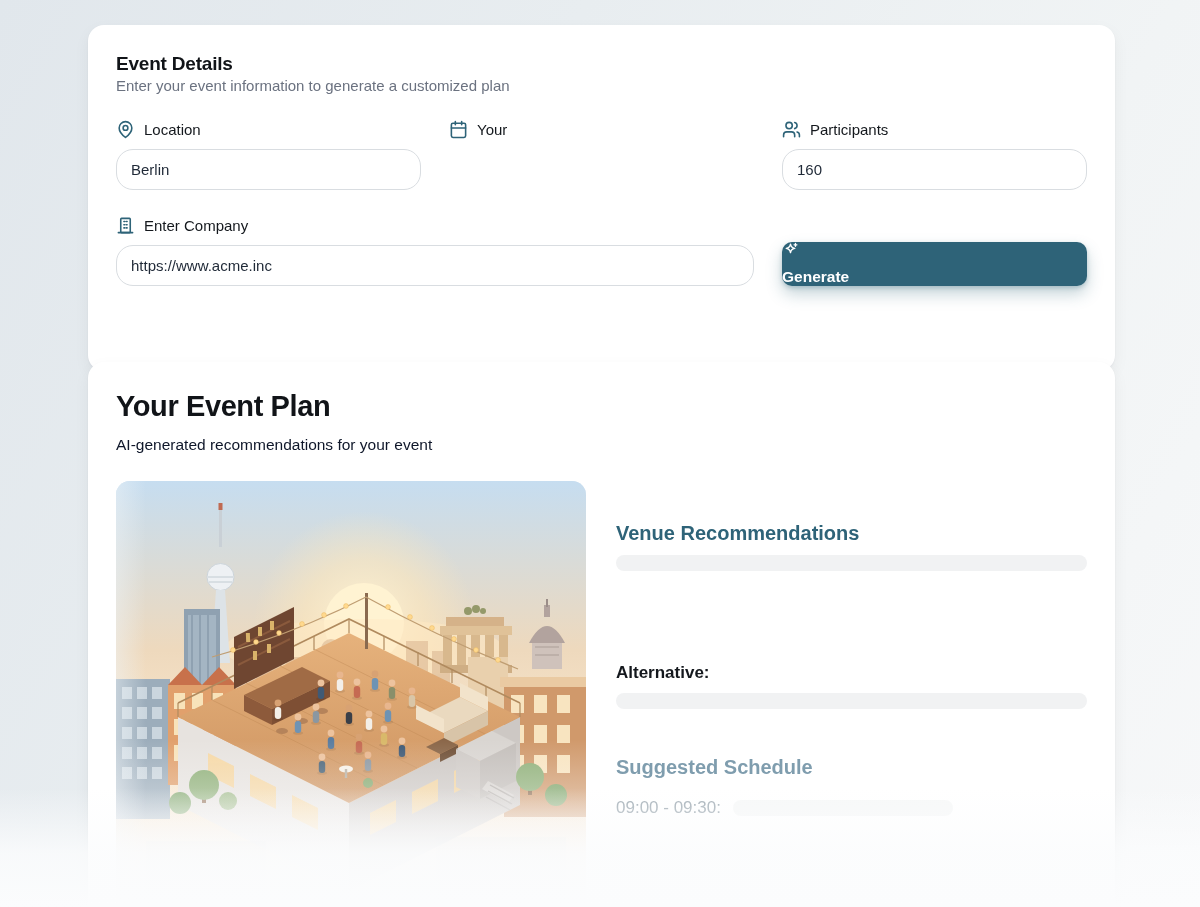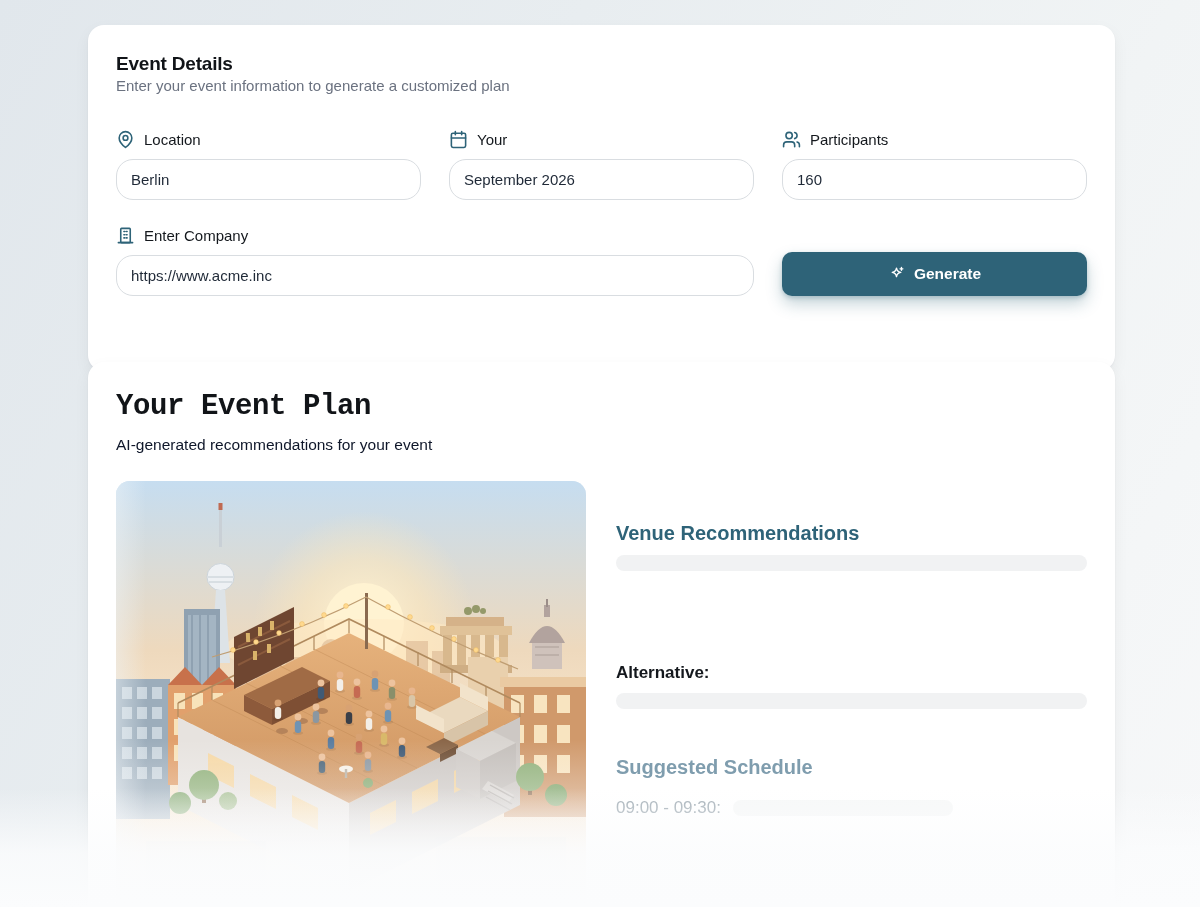--- a/index.html
+++ b/index.html
@@ -15,45 +15,46 @@
     border-radius:16px; padding:28px;
     box-shadow:0 1px 2px rgba(16,24,40,.05), 0 6px 16px rgba(16,24,40,.05);
   }
   .card-1 { top:25px; height:346px; }
   .card-2 { top:362px; height:700px; }
 
   .card-title { font-size:19px; font-weight:700; color:#111418; letter-spacing:-.2px; }
   .card-sub { font-size:15px; color:#6b7280; margin-top:2px; }
 
   .form-grid {
-    margin-top:36px;
+    margin-top:26px;
     display:grid; grid-template-columns:repeat(3,1fr);
     column-gap:28px; row-gap:26px;
   }
   .field-label { display:flex; align-items:center; gap:9px; margin-bottom:10px;
     font-size:15px; font-weight:500; color:#14181d; }
   .field-label .ico { display:inline-flex; color:#2e6378; }
   .field-label .ico svg { width:19px; height:19px; }
   .text-input {
     width:100%; height:41px; border:1px solid #d9dde1; border-radius:17px;
     background:#fff; padding:0 14px; font-size:15px; color:#1f2937;
     font-family:"Liberation Sans", sans-serif; outline:none;
   }
   .span-2 { grid-column:1 / 3; }
   .btn-cell { grid-column:3 / 4; display:flex; align-items:flex-end; }
   .generate-btn {
     width:100%; height:44px; border:none; border-radius:10px; cursor:pointer;
     background:#2e6378; color:#ffffff; font-size:15.5px; font-weight:600;
     font-family:"Liberation Sans", sans-serif;
-    display:flex; align-items:center; justify-content:center; gap:9px;
+    display:flex; align-items:flex-start; justify-content:center; gap:9px;
     box-shadow:0 8px 16px rgba(46,99,120,.28), 0 2px 4px rgba(46,99,120,.25);
+    flex-direction:column;
   }
   .generate-btn svg { width:17px; height:17px; }
 
-  .plan-title { font-size:29px; font-weight:700; color:#111418; letter-spacing:-.4px;font-family:Liberation Mono, monospace; }
+  .plan-title { font-size:29px; font-weight:700; color:#111418; letter-spacing:-.4px; }
   .plan-sub { font-size:15.5px; color:#0f172a; margin-top:13px; }
 
   .plan-grid { margin-top:27px; display:grid; grid-template-columns:470px 1fr; column-gap:30px; }
   .plan-image {
     width:470px; height:445px; border-radius:14px; overflow:hidden; position:relative;
     background:#dfeaf3;
   }
   .plan-image svg { display:block; width:100%; height:100%; }
   .plan-image::after {
     content:""; position:absolute; inset:0;
@@ -102,21 +103,20 @@
     <div>
       <div class="field-label">
         <span class="ico">
           <svg viewBox="0 0 24 24" fill="none" stroke="currentColor" stroke-width="2" stroke-linecap="round" stroke-linejoin="round">
               <rect x="3" y="4" width="18" height="18" rx="2"></rect>
               <path d="M8 2v4M16 2v4M3 10h18"></path>
             </svg>
         </span>
         <span>Your</span>
       </div>
-      <input class="text-input" type="text" value="September 2026" style="">
     </div>
 
     <div>
       <div class="field-label">
         <span class="ico">
           <svg viewBox="0 0 24 24" fill="none" stroke="currentColor" stroke-width="2" stroke-linecap="round" stroke-linejoin="round">
               <path d="M16 21v-2a4 4 0 0 0-4-4H6a4 4 0 0 0-4 4v2"></path>
               <circle cx="9" cy="7" r="4"></circle>
               <path d="M22 21v-2a4 4 0 0 0-3-3.87"></path>
               <path d="M16 3.13a4 4 0 0 1 0 7.75"></path>

